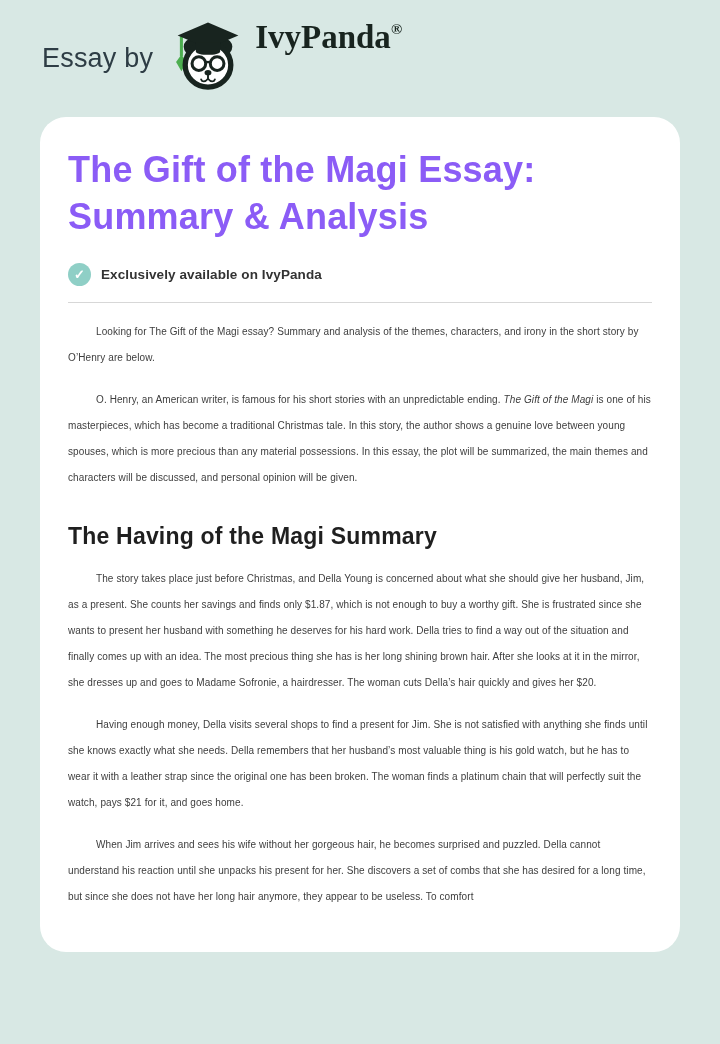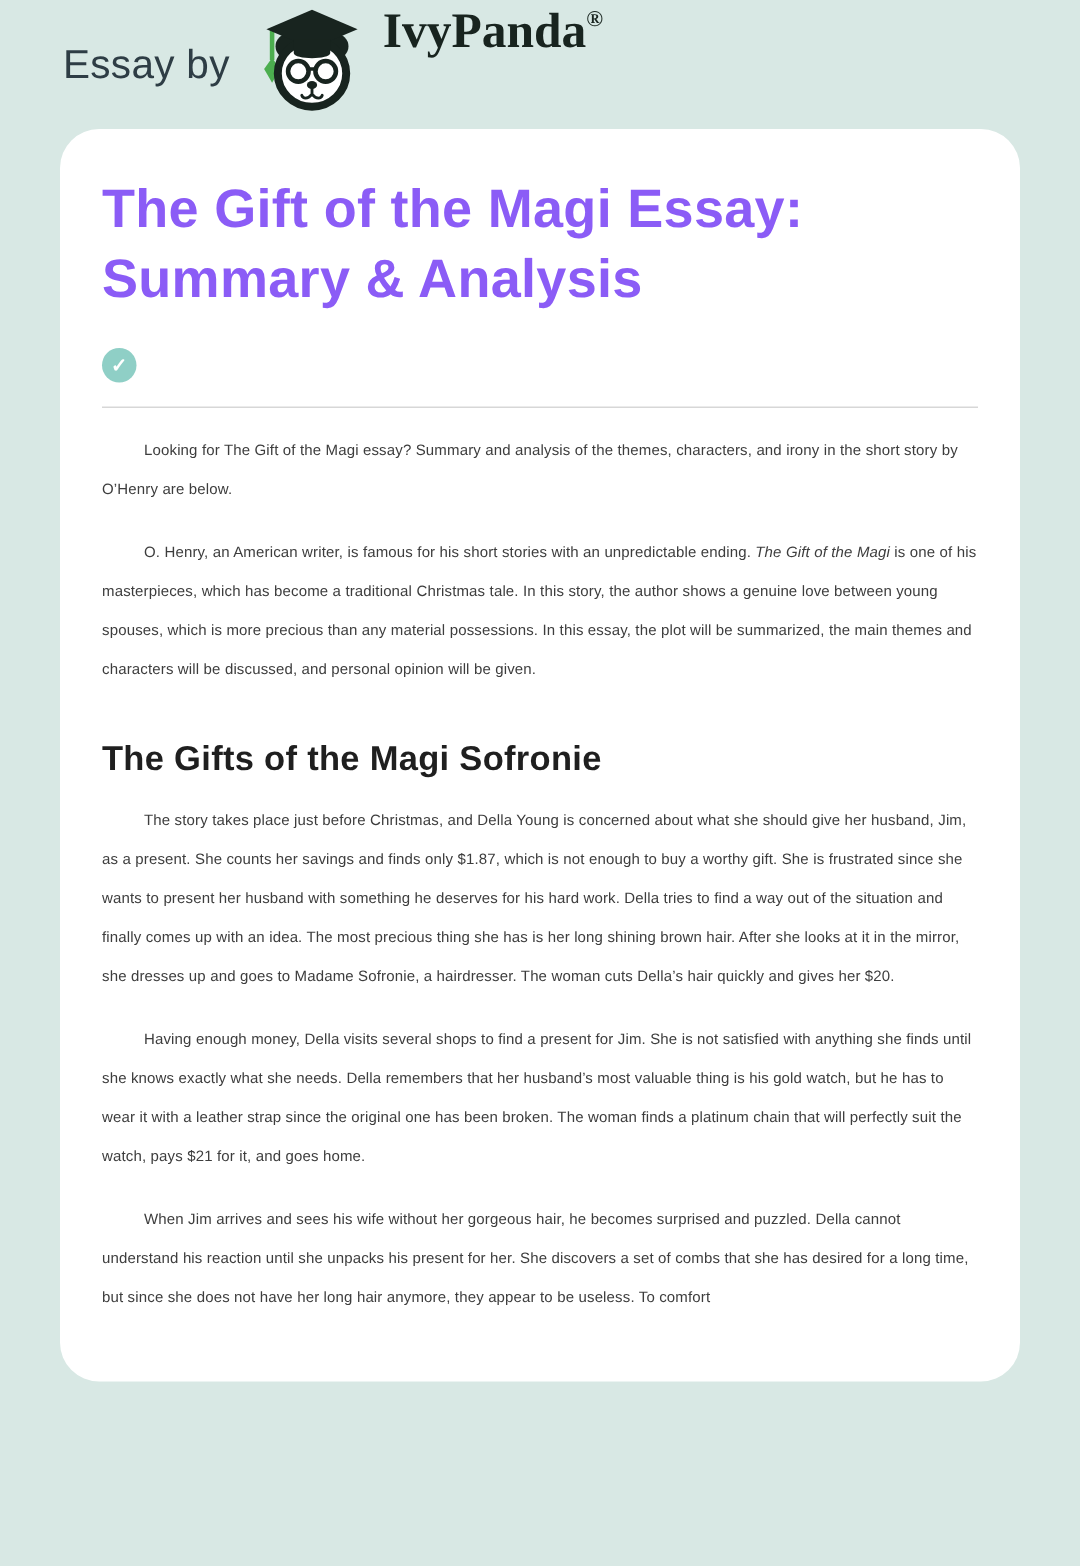--- a/index.html
+++ b/index.html
@@ -10,21 +10,21 @@
     font-family: "Liberation Sans", sans-serif;
   }
   .page {
     width: 720px;
     min-height: 1044px;
     background: #d8e8e4;
     position: relative;
   }
   
   .site-header {
-    height: 86px;
+    height: 117px;
     display: flex;
     align-items: center;
     padding-left: 42px;
   }
   .essay-by {
     font-size: 27px;
     color: #2e3d45;
     letter-spacing: 0.2px;
     margin-right: 16px;
   }
@@ -150,29 +150,30 @@
       <span class="brand-name"><span>IvyPanda</span><span class="brand-reg">®</span></span>
     </a>
   </div>
 
   <div class="card">
 
     <h1 class="article-title">The Gift of the Magi Essay: Summary &amp; Analysis</h1>
 
     <div class="badge-row">
       <span class="badge-circle">✓</span>
+      <span class="badge-label">Exclusively available on IvyPanda</span>
     </div>
 
     <hr class="divider">
 
     <p class="body-text">Looking for The Gift of the Magi essay? Summary and analysis of the themes, characters, and irony in the short story by O’Henry are below.</p>
 
     <p class="body-text"><span>O. Henry, an American writer, is famous for his short stories with an unpredictable ending. </span><span class="italic">The Gift of the Magi</span><span> is one of his masterpieces, which has become a traditional Christmas tale. In this story, the author shows a genuine love between young spouses, which is more precious than any material possessions. In this essay, the plot will be summarized, the main themes and characters will be discussed, and personal opinion will be given.</span></p>
 
-    <h2 class="section-heading">The Gifts of the Magi Sofronie</h2>
+    <h2 class="section-heading">The Having of the Magi Summary</h2>
 
     <p class="body-text">The story takes place just before Christmas, and Della Young is concerned about what she should give her husband, Jim, as a present. She counts her savings and finds only $1.87, which is not enough to buy a worthy gift. She is frustrated since she wants to present her husband with something he deserves for his hard work. Della tries to find a way out of the situation and finally comes up with an idea. The most precious thing she has is her long shining brown hair. After she looks at it in the mirror, she dresses up and goes to Madame Sofronie, a hairdresser. The woman cuts Della’s hair quickly and gives her $20.</p>
 
     <p class="body-text">Having enough money, Della visits several shops to find a present for Jim. She is not satisfied with anything she finds until she knows exactly what she needs. Della remembers that her husband’s most valuable thing is his gold watch, but he has to wear it with a leather strap since the original one has been broken. The woman finds a platinum chain that will perfectly suit the watch, pays $21 for it, and goes home.</p>
 
     <p class="body-text">When Jim arrives and sees his wife without her gorgeous hair, he becomes surprised and puzzled. Della cannot understand his reaction until she unpacks his present for her. She discovers a set of combs that she has desired for a long time, but since she does not have her long hair anymore, they appear to be useless. To comfort</p>
 
   </div>
 </div>
 

